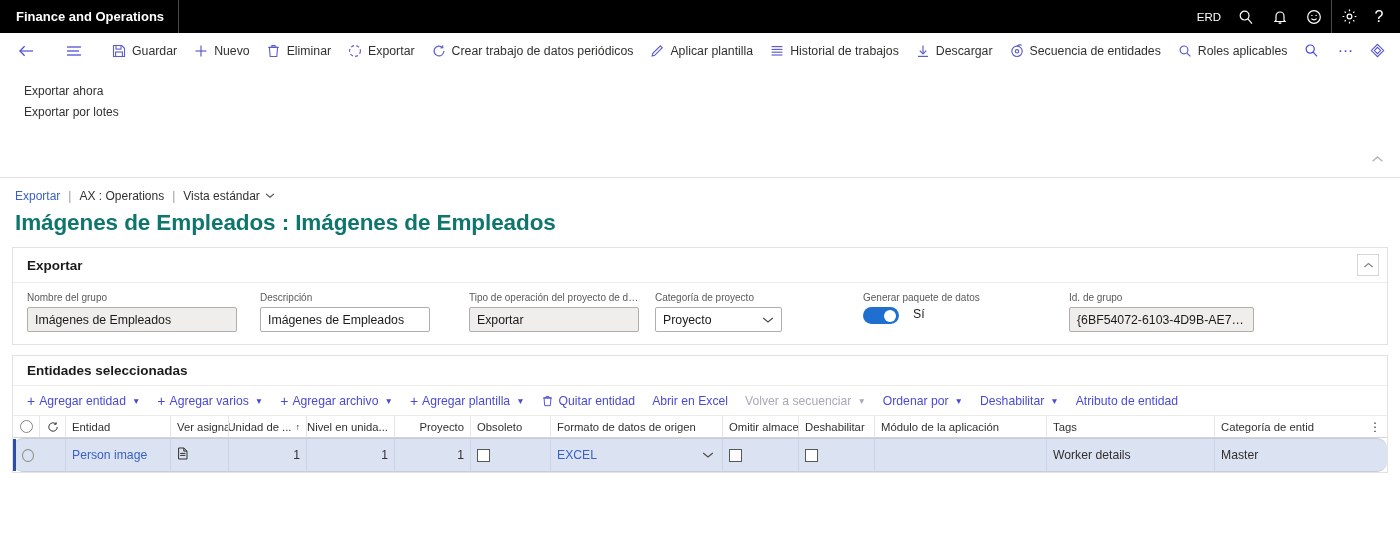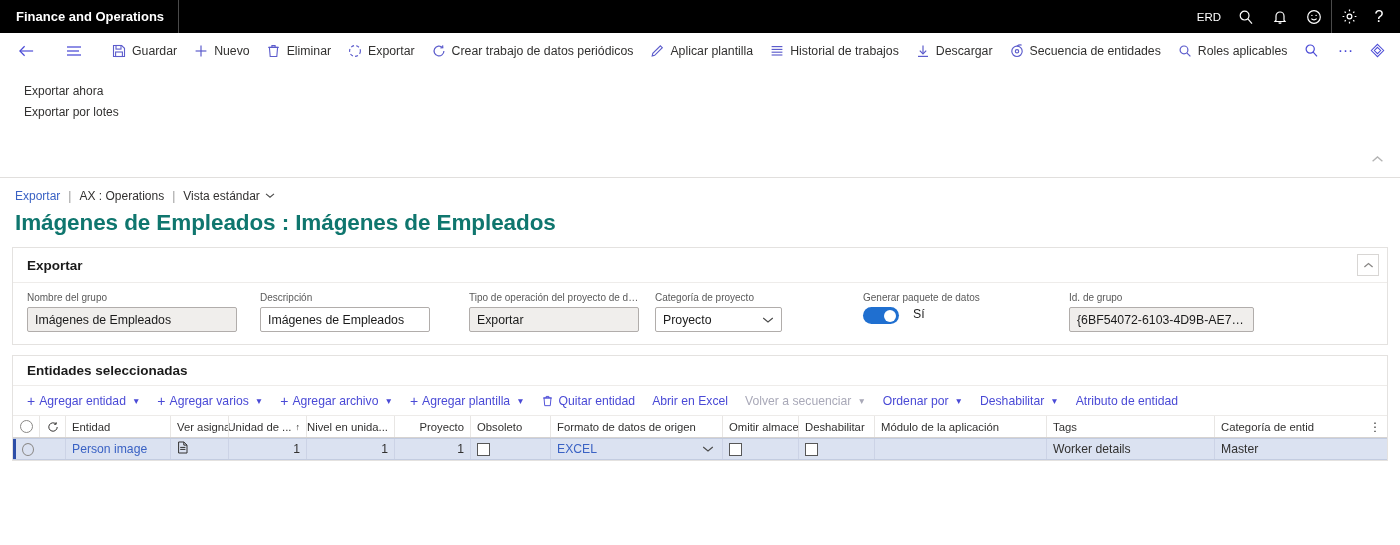--- a/index.html
+++ b/index.html
@@ -188,24 +188,25 @@
   .gh.num { justify-content: flex-end; }
   .gc {
     font-size: 12.2px; color: #3a62c4;
     display: flex; align-items: center;
     padding: 0 6px; border-right: 1px solid #ccd3e6;
     overflow: hidden; white-space: nowrap;
   }
   .gc.num { justify-content: flex-end; }
   .gc.dark { color: #323130; }
   .grid-body-row {
-    height: 22px;
+    height: 34px;
     background: #dbe2f1;
     border-bottom: 1px solid #c3cce0;
     border-top: 1px solid #c3cce0;
+    border-radius: 10px;
   }
   .sel-bar { width: 3px; background: #2d4ea8; flex: 0 0 3px; }
   .radio {
     width: 13px; height: 13px; border-radius: 50%;
     border: 1px solid #8a8886; background: transparent;
   }
   .chk {
     width: 13px; height: 13px; border: 1px solid #575757; background: #ffffff;
   }
   .sort-arrow { margin-left: 4px; font-size: 9px; color: #323130; }

